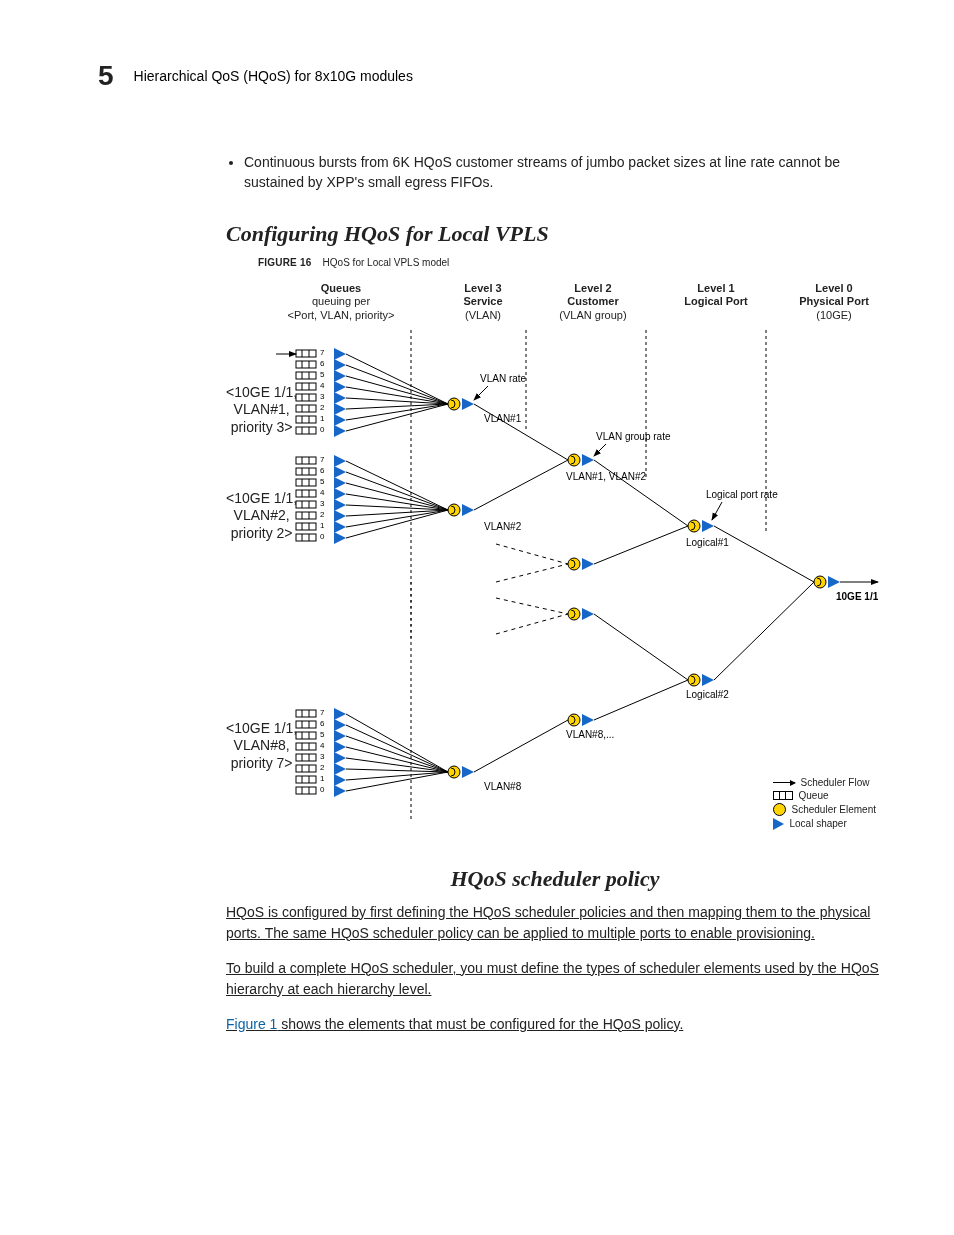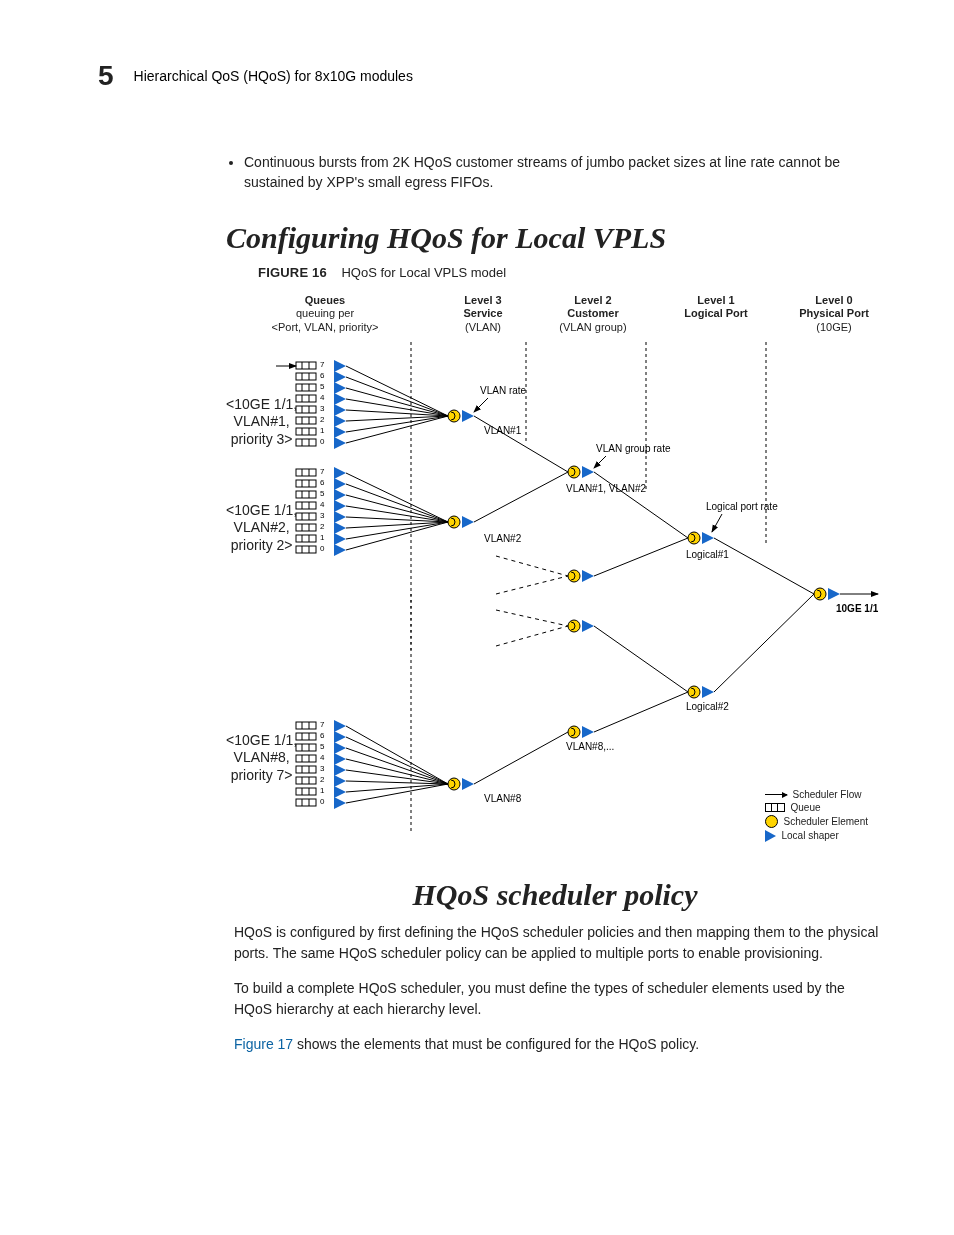--- a/index.html
+++ b/index.html
@@ -3,68 +3,68 @@
 <meta charset="utf-8">
 <style>
   html,body{margin:0;padding:0;background:#fff;font-family:Arial,Helvetica,sans-serif;color:#222;}
   .page{width:954px;min-height:1235px;position:relative;box-sizing:border-box;padding:60px 70px 40px 98px;}
   .hdr{display:flex;align-items:center;gap:20px;margin-bottom:60px;}
   .chapnum{font-size:28px;font-weight:700;}
   .hdrtxt{font-size:14px;color:#000000;}
   .body-indent{margin-left:128px;}
   ul.bullets{margin:0 0 28px 0;padding-left:18px;font-size:14px;line-height:1.45;}
   ul.bullets li{margin-bottom:6px;}
-  .h2{font-family:Georgia,'Times New Roman',serif;font-style:italic;font-weight:700;font-size:30px;margin:18px 0 10px 0;}
-  .figcap{font-size:13px;margin-bottom:14px;padding-left:32px;}
+  .h2{font-family:Georgia,'Times New Roman',serif;font-style:italic;font-weight:700;font-size:22px;margin:18px 0 10px 0;}
+  .figcap{font-size:10px;margin-bottom:14px;padding-left:32px;}
   .figcap .lbl{font-weight:700;text-transform:uppercase;letter-spacing:.2px;}
   .figbox{position:relative;width:660px;height:560px;border:0;}
   .collbl{position:absolute;text-align:center;font-size:11px;line-height:1.25;}
   .collbl b{display:block;font-weight:700;}
   .qlabel{position:absolute;font-size:14px;text-align:center;line-height:1.25;}
-  .legend{position:absolute;right:18px;bottom:10px;font-size:10px;text-align:left;}
+  .legend{position:absolute;right:10px;bottom:10px;font-size:10px;text-align:left;}
   .legend-row{display:flex;align-items:center;gap:6px;margin:2px 0;}
   .lg-arrow{width:22px;height:0;border-top:1px solid #000;position:relative;}
   .lg-arrow:after{content:"";position:absolute;right:-1px;top:-3px;border-left:6px solid #000;border-top:3px solid transparent;border-bottom:3px solid transparent;}
   .lg-queue{width:18px;height:7px;border:1px solid #000;background:#fff;position:relative;}
   .lg-queue:before,.lg-queue:after{content:"";position:absolute;top:0;bottom:0;width:1px;background:#000;}
   .lg-queue:before{left:5px;} .lg-queue:after{left:11px;}
   .lg-sched{width:11px;height:11px;border-radius:50%;background:#ffd400;border:1px solid #000;}
   .lg-shaper{width:0;height:0;border-left:11px solid #1767c9;border-top:6px solid transparent;border-bottom:6px solid transparent;}
-  .para{font-size:14px;line-height:1.5;margin:0 0 14px 8px;}
+  .para{font-size:14px;line-height:1.5;margin:0 0 14px 0;text-decoration:underline;}
   a.xref{color:#0b63a3;text-decoration:none;}
   
   svg text{font-family:Arial,Helvetica,sans-serif;}
 </style>
 </head>
 <body>
 
 <div class="page">
 
   <div class="hdr">
     <div class="chapnum">5</div>
     <div class="hdrtxt">Hierarchical QoS (HQoS) for 8x10G modules</div>
   </div>
 
   <div class="body-indent">
 
     <ul class="bullets">
-      <li>Continuous bursts from 2K HQoS customer streams of jumbo packet sizes at line rate cannot be sustained by XPP's small egress FIFOs.</li>
+      <li>Continuous bursts from 6K HQoS customer streams of jumbo packet sizes at line rate cannot be sustained by XPP's small egress FIFOs.</li>
     </ul>
 
     <div class="h2">Configuring HQoS for Local VPLS</div>
 
     <div class="figcap">
       <span class="lbl">FIGURE 16</span>&nbsp;&nbsp;&nbsp;
       <span>HQoS for Local VPLS model</span>
     </div>
 
     <div class="figbox">
 
       
-      <div class="collbl" style="left:44px;top:0;width:110px;">
+      <div class="collbl" style="left:60px;top:0;width:110px;">
         <b>Queues</b>
         <span>queuing per</span><br>
         <span>&lt;Port, VLAN, priority&gt;</span>
       </div>
       <div class="collbl" style="left:217px;top:0;width:80px;">
         <b>Level 3</b>
         <b>Service</b>
         <span>(VLAN)</span>
       </div>
       <div class="collbl" style="left:322px;top:0;width:90px;">
@@ -332,17 +332,17 @@
             <span>Local shaper</span>
           </div>
       </div>
     </div>
 
     <div class="h2" style="margin-top:24px;text-align:center;">HQoS scheduler policy</div>
 
     <p class="para">HQoS is configured by first defining the HQoS scheduler policies and then mapping them to the physical ports. The same HQoS scheduler policy can be applied to multiple ports to enable provisioning.</p>
     <p class="para">To build a complete HQoS scheduler, you must define the types of scheduler elements used by the HQoS hierarchy at each hierarchy level.</p>
     <p class="para">
-      <a href="#" class="xref">Figure 17</a><span> shows the elements that must be configured for the HQoS policy.</span>
+      <a href="#" class="xref">Figure 1</a><span> shows the elements that must be configured for the HQoS policy.</span>
     </p>
 
   </div>
 </div>
 
 </body></html>

